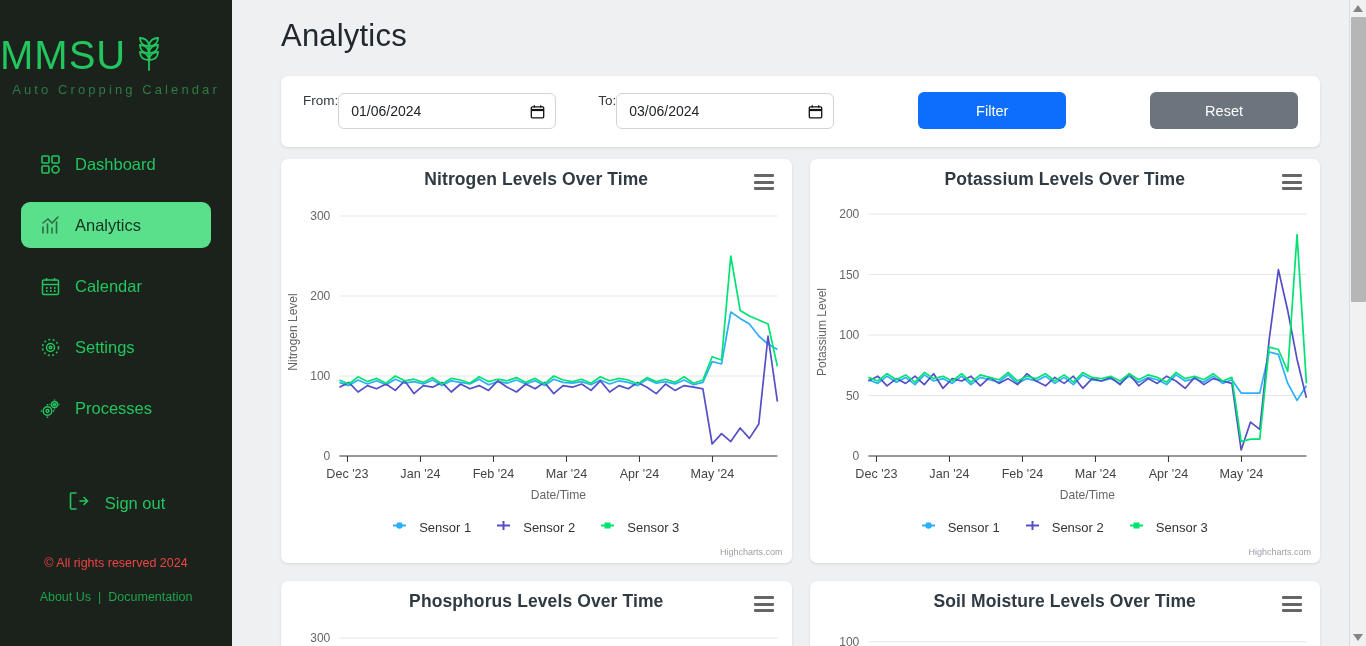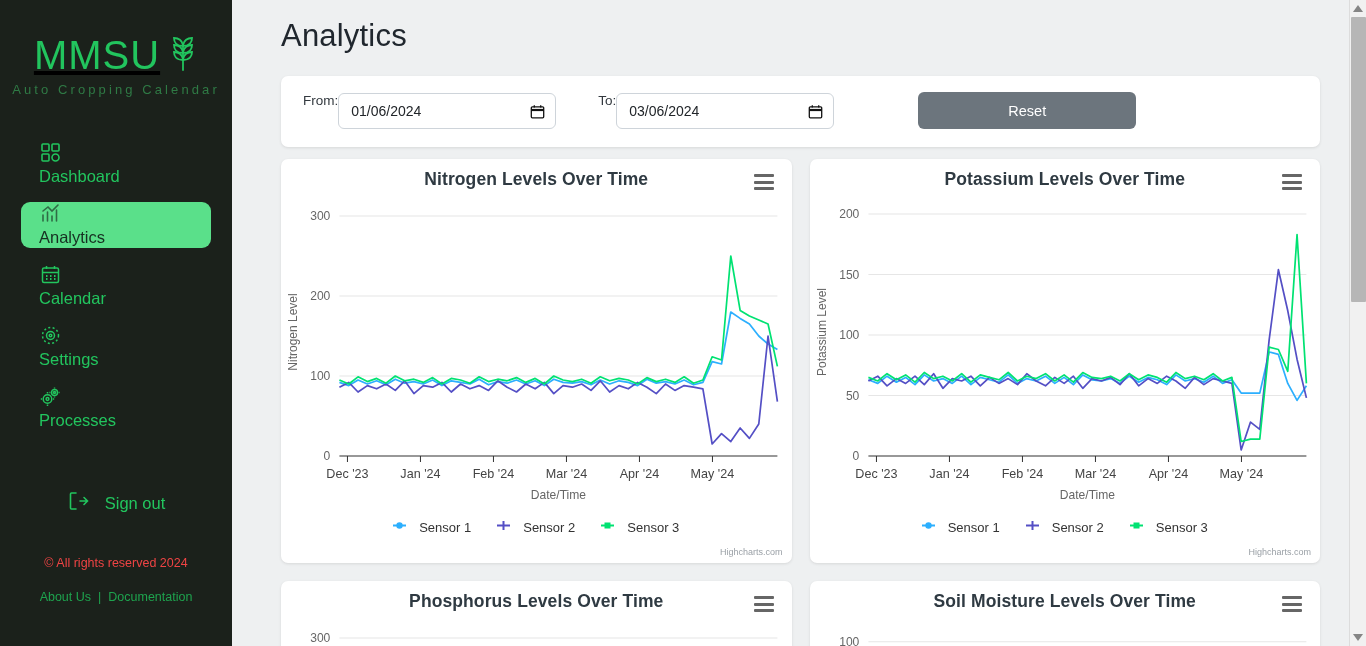--- a/index.html
+++ b/index.html
@@ -13,38 +13,38 @@
   
   #sidebar {
     width: 232px; height: 646px; flex: 0 0 232px;
     background: #1b211b;
     display: flex; flex-direction: column;
     align-items: center;
     position: relative;
     overflow: hidden;
   }
   .brand { margin-top: 34px; text-align: center; width: 100%; }
-  .brand-row { display: flex; align-items: center; justify-content: center; gap: 8px; text-decoration: underline; }
+  .brand-row { display: flex; align-items: center; justify-content: flex-start; gap: 8px; }
   .brand-text {
     font-size: 40px; font-weight: 400; letter-spacing: 1px;
     color: #22c55e; line-height: 1; font-family: "Liberation Sans", sans-serif;
   }
   .brand-leaf { display: block; }
   .brand-sub {
     margin-top: 6px; font-size: 13px; letter-spacing: 3.1px;
     color: #2f7a45; font-weight: 400;
   }
 
   .nav { margin-top: 44px; width: 100%; display: flex; flex-direction: column; align-items: center; }
   .nav-item {
     width: 190px; height: 46px; border-radius: 9px;
-    display: flex; align-items: flex-start; gap: 4px;
+    display: flex; align-items: center; gap: 14px;
     padding-left: 18px; margin-bottom: 15px;
     color: #22c55e; font-size: 16.5px;
-    cursor: pointer; user-select: none; flex-direction: column;
+    cursor: pointer; user-select: none;
   }
   .nav-item .nav-ico { width: 22px; height: 22px; display: flex; align-items: center; justify-content: center; }
   .nav-item.active {
     background: #5ae08a; color: #173022;
   }
   .nav-item.active .nav-ico svg { stroke: #2f6b45; }
 
   .signout-wrap { margin-top: 38px; width: 100%; display: flex; justify-content: center; }
   .signout {
     display: flex; align-items: center; gap: 16px;
@@ -265,20 +265,21 @@
         <span class="cal-ico">
           <svg width="15" height="15" viewBox="0 0 15 15" fill="none" stroke="#111" stroke-width="1.3">
             <rect x="1.3" y="2.8" width="12.4" height="11" rx="1"></rect>
             <path d="M1.3 6 H13.7" stroke-width="2.2"></path>
             <path d="M4.3 1.2 V3.6 M10.7 1.2 V3.6"></path>
           </svg>
         </span>
       </div>
     </div>
 
+    <button class="btn btn-filter">Filter</button>
     <button class="btn btn-reset">Reset</button>
   </section>
 
   <section class="charts" id="charts-grid">
       <div class="chart-card">
         <div class="chart-title">Nitrogen Levels Over Time</div>
         <div class="burger">
           <i></i>
           <i></i>
           <i></i>

